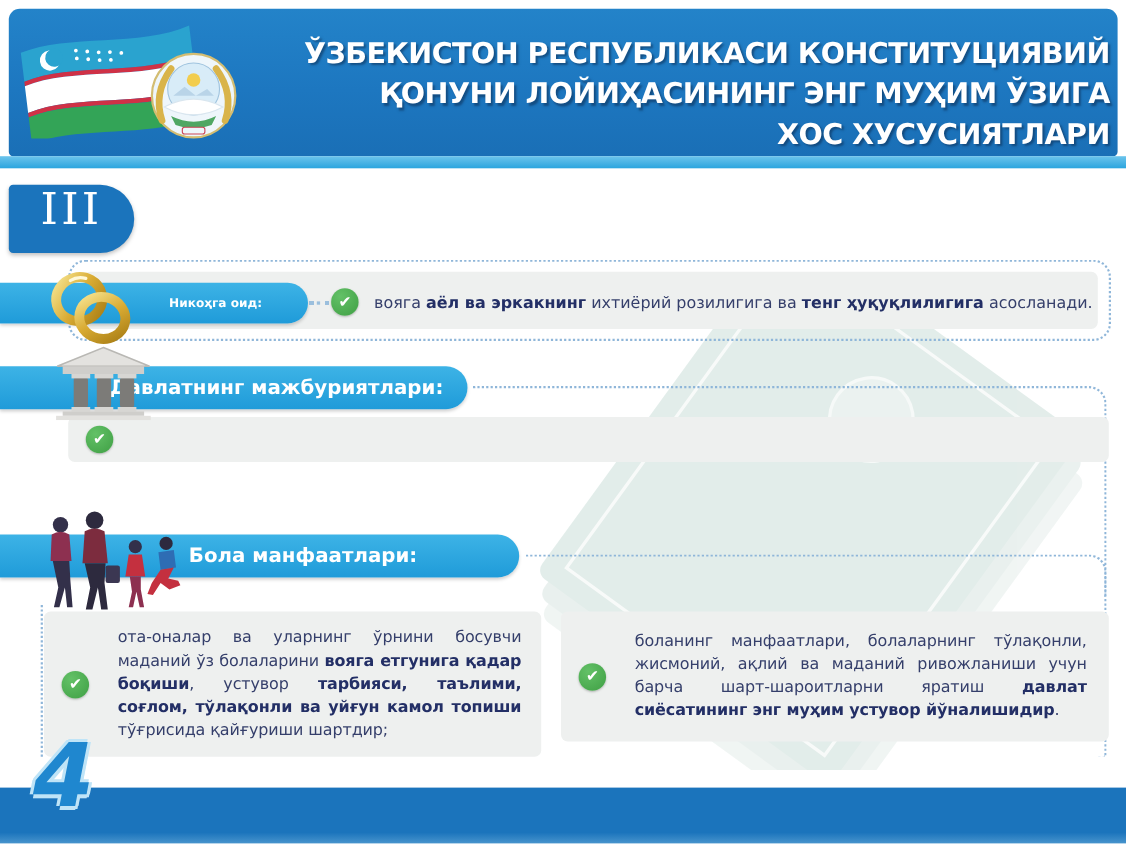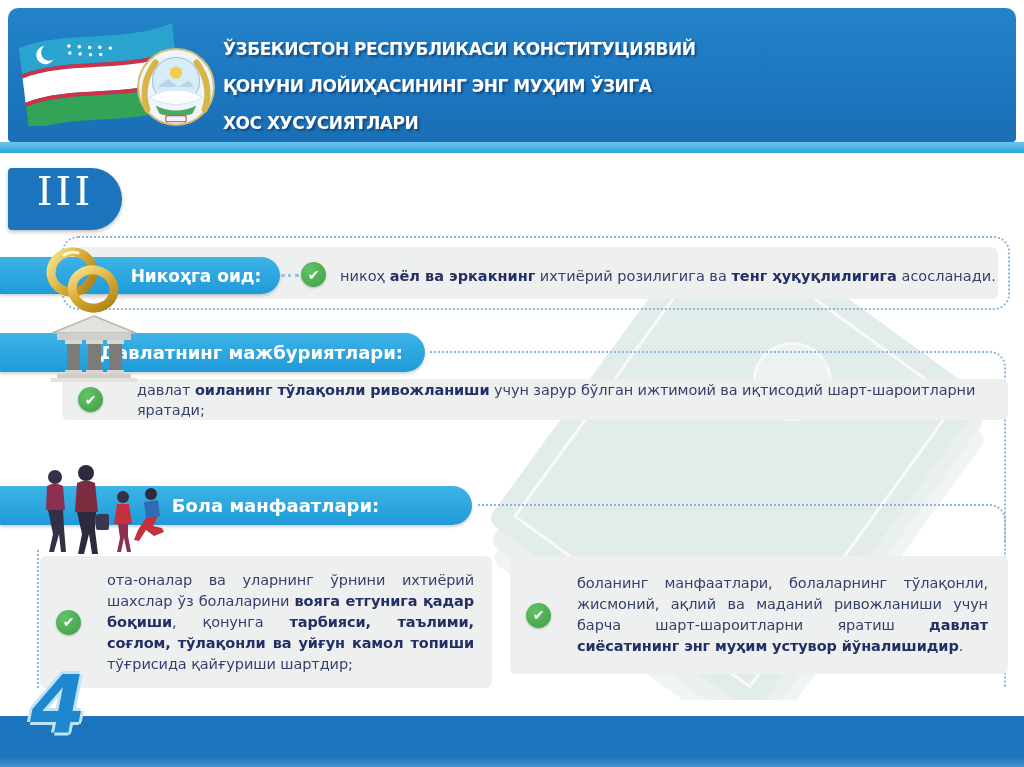--- a/index.html
+++ b/index.html
@@ -7,22 +7,22 @@
   body { width:1024px; height:767px; overflow:hidden; font-family:"DejaVu Sans","Liberation Sans",sans-serif; }
 
   .slide { position:relative; width:1024px; height:767px; background:#ffffff; overflow:hidden; }
 
   
   .header-band { position:absolute; left:8px; top:8px; width:1008px; height:134px;
     background:linear-gradient(180deg,#2383c9 0%,#1d77c0 55%,#1a6fb6 100%);
     border-radius:10px 10px 4px 4px; z-index:2; }
   .flag-icon { position:absolute; left:6px; top:12px; width:172px; height:106px; }
   .emblem-icon { position:absolute; left:127px; top:38px; width:82px; height:82px; }
-  .header-title { position:absolute; left:215px; top:23px; width:786px; text-align:left;
-    color:#ffffff; font-weight:bold; font-size:17px; line-height:37px; letter-spacing:-0.5px;
+  .header-title { position:absolute; left:215px; top:23px; width:786px; text-align:right;
+    color:#ffffff; font-weight:bold; font-size:26px; line-height:37px; letter-spacing:-0.5px;
     text-shadow:2px 2px 2px rgba(10,35,70,.5); }
   .strip { position:absolute; left:0; top:142px; width:1024px; height:11px;
     background:linear-gradient(180deg,#6cc4ec,#2ba5de); z-index:2; }
 
   
   .book-bg { position:absolute; left:468px; top:252px; width:548px; height:448px; opacity:.5; z-index:0; }
 
   
   .iii-badge { position:absolute; left:8px; top:168px; width:114px; height:62px; background:#1b74bc;
     border-radius:4px 31px 31px 4px; display:flex; align-items:flex-start; justify-content:center;
@@ -40,21 +40,21 @@
     position:relative; flex:none; box-shadow:0 1px 2px rgba(0,0,0,.25); }
   .check::after { content:"✔"; position:absolute; inset:0; color:#fff; font-size:14px; font-weight:bold;
     display:flex; align-items:center; justify-content:center; }
   .row-text { font-size:14.5px; color:#353f6b; letter-spacing:-0.1px; line-height:20px; }
   .row-text b, .s1-text b { color:#232f66; }
 
   
   .s1-box { position:absolute; left:62px; top:236px; width:948px; height:74px;
     border:2px dotted #8fb6d9; border-radius:16px; z-index:1; }
   .s1-row { position:absolute; left:76px; top:247px; width:922px; height:52px; background:#eef0ef; border-radius:6px; z-index:1; }
-  .s1-badge { left:0; top:257px; width:280px; height:37px; font-size:17px; padding-left:112px; }
+  .s1-badge { left:0; top:257px; width:280px; height:37px; font-size:11px; padding-left:112px; }
   .rings-icon { position:absolute; left:42px; top:242px; width:84px; height:80px; z-index:3; }
   .s1-connect { position:absolute; left:281px; top:274px; width:18px; border-top:3px dotted #9bbfdd; z-index:2; }
   .s1-check { position:absolute; left:301px; top:262px; z-index:2; }
   .s1-text { position:absolute; left:340px; top:266px; width:660px; font-size:14.5px; color:#353f6b; line-height:20px; z-index:2; }
 
   
   .building-icon { position:absolute; left:48px; top:314px; width:92px; height:68px; z-index:3; }
   .s2-badge { left:0; top:333px; width:425px; height:39px; font-size:18px; padding-left:78px; }
   .s2-connect { position:absolute; left:430px; top:351px; width:576px; height:192px;
     border-top:2px dotted #8fb6d9; border-right:2px dotted #8fb6d9; border-top-right-radius:16px; z-index:1; }
@@ -153,21 +153,21 @@
           <stop offset="0.5" stop-color="#d9ab33"></stop>
           <stop offset="1" stop-color="#a87d14"></stop>
       </linearGradient>
     </defs>
     <ellipse cx="30" cy="30" rx="21" ry="20" fill="none" stroke="url(#gold)" stroke-width="9" transform="rotate(-15 30 30)"></ellipse>
     <ellipse cx="51" cy="47" rx="21" ry="19" fill="none" stroke="url(#gold)" stroke-width="9" transform="rotate(12 51 47)"></ellipse>
     <path d="M22 13 q6 -4 14 -2" stroke="#fff8d8" stroke-width="3" fill="none" stroke-linecap="round"></path>
   </svg>
   <div class="s1-connect"></div>
   <div class="check s1-check"></div>
-  <div class="s1-text"><span>никоҳ </span><b>аёл ва эркакнинг</b><span> ихтиёрий розилигига ва </span><b>тенг ҳуқуқлилигига</b><span> асосланади.</span></div>
+  <div class="s1-text"><span>вояга </span><b>аёл ва эркакнинг</b><span> ихтиёрий розилигига ва </span><b>тенг ҳуқуқлилигига</b><span> асосланади.</span></div>
 
   <svg class="building-icon" viewBox="0 0 92 68">
     <polygon points="46,2 88,19 4,19" fill="#e3e2df" stroke="#b9b8b4" stroke-width="1.5"></polygon>
     <rect x="9" y="19" width="74" height="7" fill="#cfcecb"></rect>
     <g fill="#7c7b78">
       <rect x="19" y="29" width="13" height="28" rx="3"></rect>
       <rect x="40" y="29" width="13" height="28" rx="3"></rect>
       <rect x="61" y="29" width="13" height="28" rx="3"></rect>
     </g>
     <g fill="#d7d6d3">
@@ -180,21 +180,20 @@
     </g>
     <rect x="9" y="60" width="74" height="4" fill="#cfcecb"></rect>
     <rect x="3" y="64" width="86" height="4" fill="#e3e2df"></rect>
   </svg>
   <div class="badge s2-badge">
     <span>Давлатнинг мажбуриятлари:</span>
   </div>
   <div class="s2-connect"></div>
   <div class="g-row s2-row1">
     <div class="check"></div>
-    <div class="row-text"><span>давлат </span><b>оиланинг тўлақонли ривожланиши</b><span> учун зарур бўлган ижтимоий ва иқтисодий шарт-шароитларни яратади;</span></div>
   </div>
 
   <svg class="family-icon" viewBox="0 0 140 92">
     <circle cx="21" cy="13" r="7" fill="#33304a"></circle>
     <path d="M13 22 Q21 17 29 22 L31 46 L12 46 Z" fill="#8d3050"></path>
     <path d="M14 46 L19 70 L15 88 L20 88 L25 70 L27 88 L32 88 L30 64 L29 46 Z" fill="#33304a"></path>
     <circle cx="52" cy="9" r="8" fill="#2d2a3e"></circle>
     <path d="M43 19 Q52 14 61 19 L64 48 L41 48 Z" fill="#7c2c3e"></path>
     <path d="M43 48 L48 70 L44 90 L50 90 L55 70 L58 90 L64 90 L61 66 L62 48 Z" fill="#2d2a3e"></path>
     <rect x="62" y="50" width="13" height="16" rx="2" fill="#3b3752"></rect>
@@ -205,21 +204,21 @@
     <path d="M110 38 L124 36 L126 52 L112 54 Z" fill="#2e6db4"></path>
     <path d="M112 54 L104 66 L100 76 L105 77 L112 66 L120 72 L130 68 L128 64 L119 62 L124 52 Z" fill="#c4303f"></path>
   </svg>
   <div class="badge s3-badge">
     <span>Бола манфаатлари:</span>
   </div>
   <div class="s3-connect"></div>
   <div class="s3-vline"></div>
   <div class="col col-left">
     <div class="check"></div>
-    <div class="row-text"><span>ота-оналар ва уларнинг ўрнини ихтиёрий шахслар ўз болаларини </span><b>вояга етгунига қадар боқиши</b><span>, қонунга </span><b>тарбияси, таълими, соғлом, тўлақонли ва уйғун камол топиши</b><span> тўғрисида қайғуриши шартдир;</span></div>
+    <div class="row-text"><span>ота-оналар ва уларнинг ўрнини босувчи маданий ўз болаларини </span><b>вояга етгунига қадар боқиши</b><span>, устувор </span><b>тарбияси, таълими, соғлом, тўлақонли ва уйғун камол топиши</b><span> тўғрисида қайғуриши шартдир;</span></div>
   </div>
   <div class="col col-right">
     <div class="check"></div>
     <div class="row-text"><span>боланинг манфаатлари, болаларнинг тўлақонли, жисмоний, ақлий ва маданий ривожланиши учун барча шарт-шароитларни яратиш </span><b>давлат сиёсатининг энг муҳим устувор йўналишидир</b><span>.</span></div>
   </div>
 
   <div class="page-number">4</div>
   <div class="footer"></div>
 
 </div>

